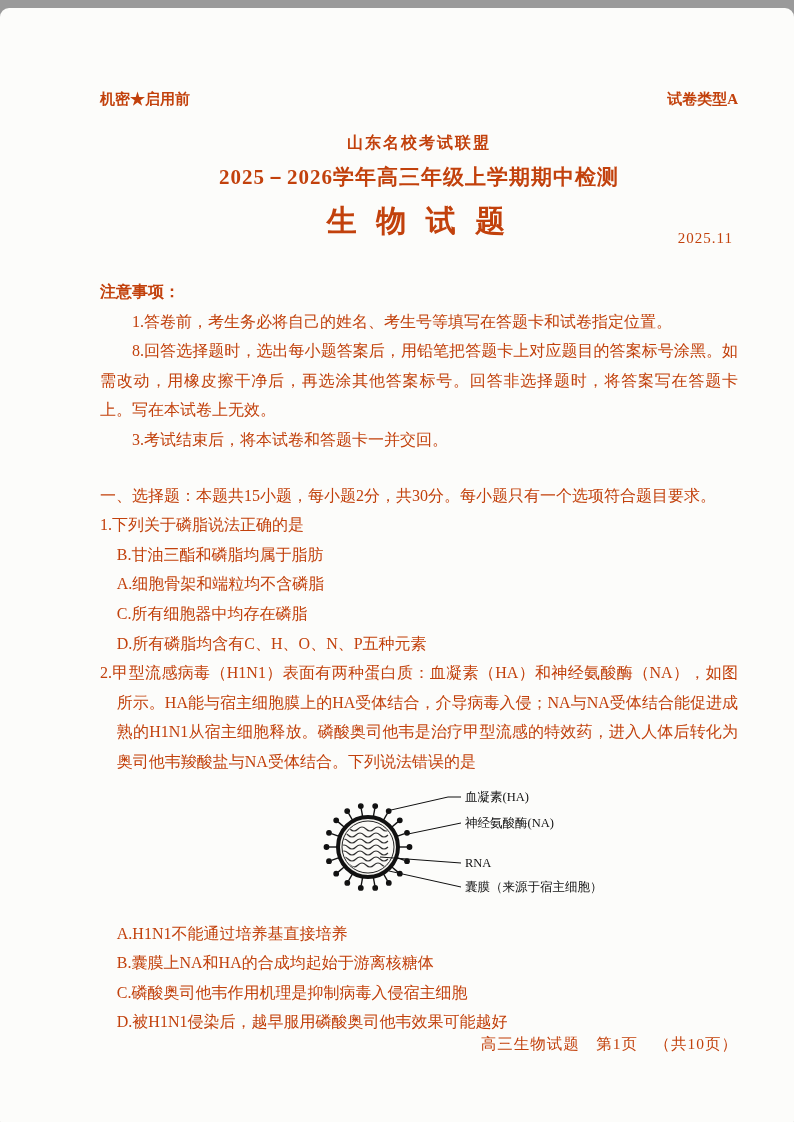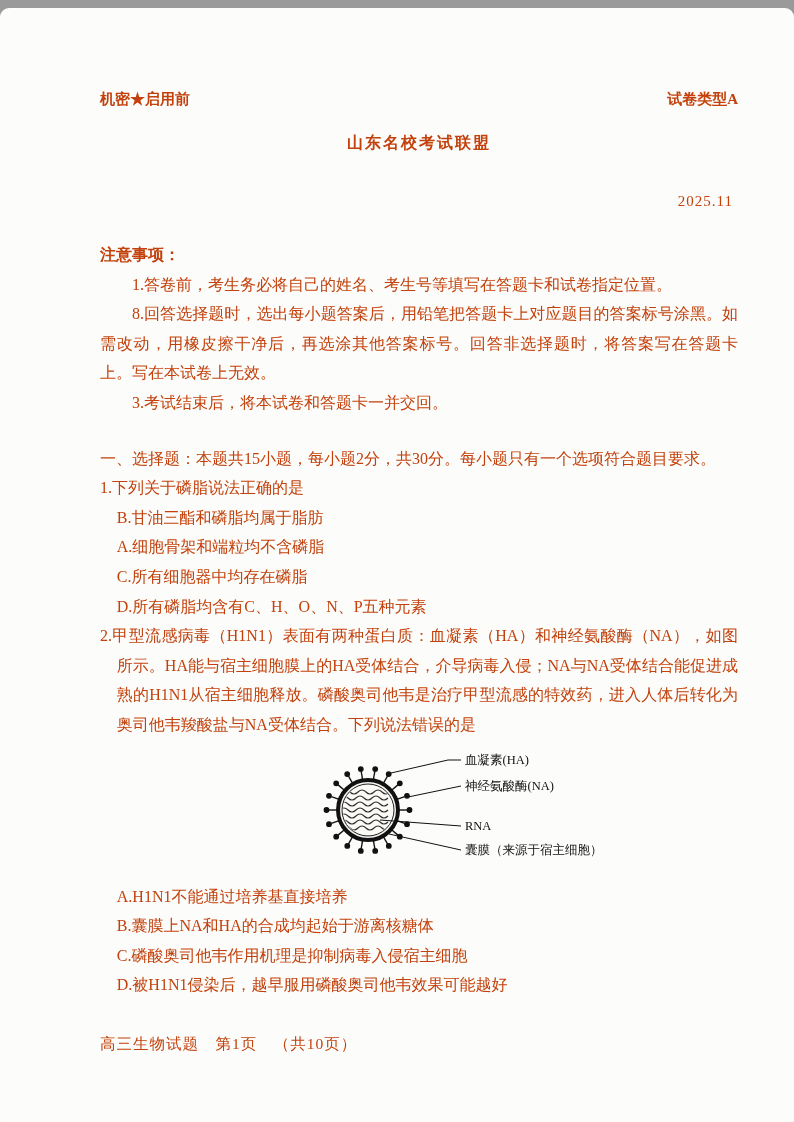--- a/index.html
+++ b/index.html
@@ -24,35 +24,37 @@
   .notice-heading{font-weight:bold;line-height:1.85}
   .notice-item{text-indent:2em;line-height:1.85;text-align:justify}
   .section-heading{margin-top:26px;font-weight:normal;line-height:1.85;text-align:justify}
   .question{margin:0}
   .q-stem{line-height:1.85}
   .q-stem.hang{padding-left:1.05em;text-indent:-1.05em;text-align:justify}
   .option{line-height:1.85;padding-left:1.05em}
   .virus-figure{margin:8px 0 2px 198px}
   .virus-figure svg{display:block}
   .svg-label{font-family:"Liberation Serif","DejaVu Serif",serif}
-  .page-footer{position:absolute;left:100px;right:56px;top:1026px;text-align:left;font-size:15.5px;letter-spacing:1px}
+  .page-footer{position:absolute;left:100px;right:56px;top:1026px;text-align:right;font-size:15.5px;letter-spacing:1px}
 </style>
 </head>
 <body>
 
 <div class="page">
 
   <header class="doc-header">
     <span>机密★启用前</span>
     <span>试卷类型A</span>
   </header>
 
   <div class="title-block">
     <div class="title-org">山东名校考试联盟</div>
+    <div class="title-session">2025－2026学年高三年级上学期期中检测</div>
     <div class="title-main-row">
+      <span class="title-main">生 物 试 题</span>
       <span class="title-date">2025.11</span>
     </div>
   </div>
 
   <section class="notice">
     <div class="notice-heading">注意事项：</div>
     <p class="notice-item">1.答卷前，考生务必将自己的姓名、考生号等填写在答题卡和试卷指定位置。</p>
     <p class="notice-item">8.回答选择题时，选出每小题答案后，用铅笔把答题卡上对应题目的答案标号涂黑。如需改动，用橡皮擦干净后，再选涂其他答案标号。回答非选择题时，将答案写在答题卡上。写在本试卷上无效。</p>
     <p class="notice-item">3.考试结束后，将本试卷和答题卡一并交回。</p>
   </section>

